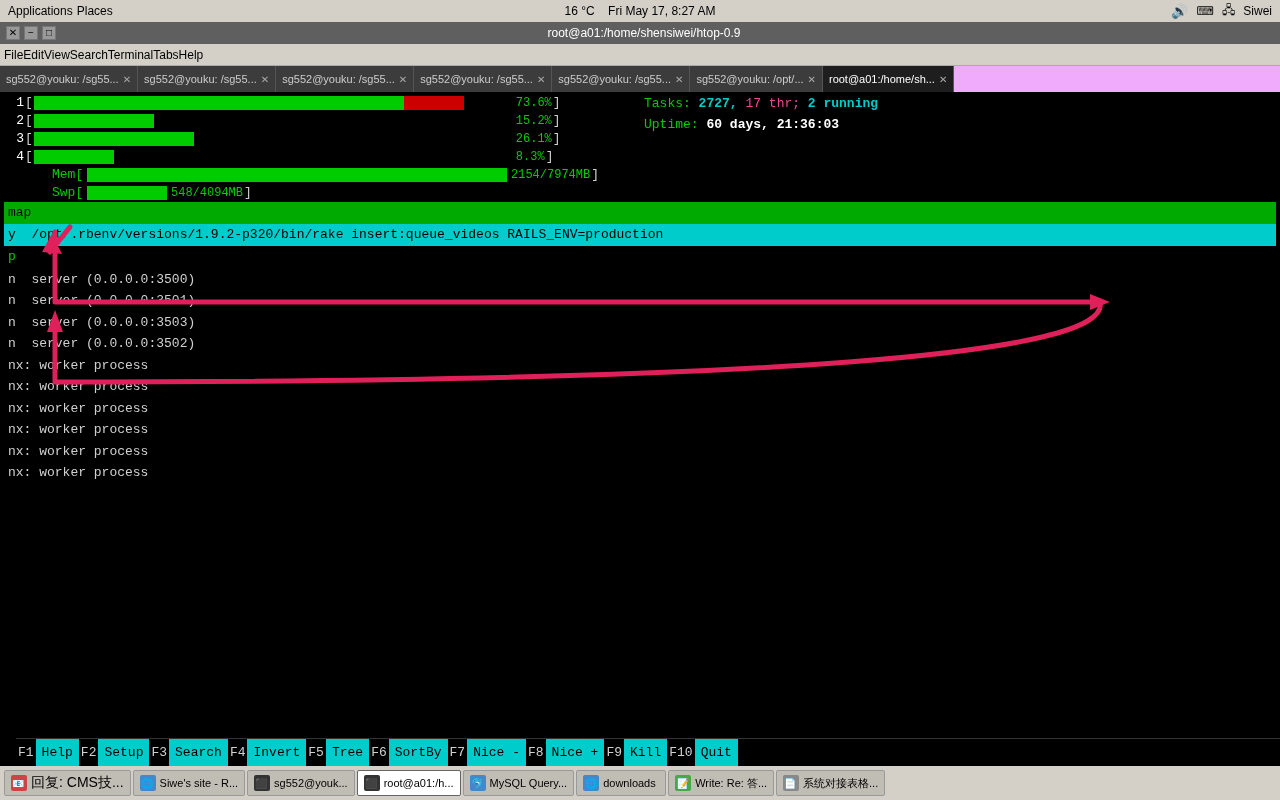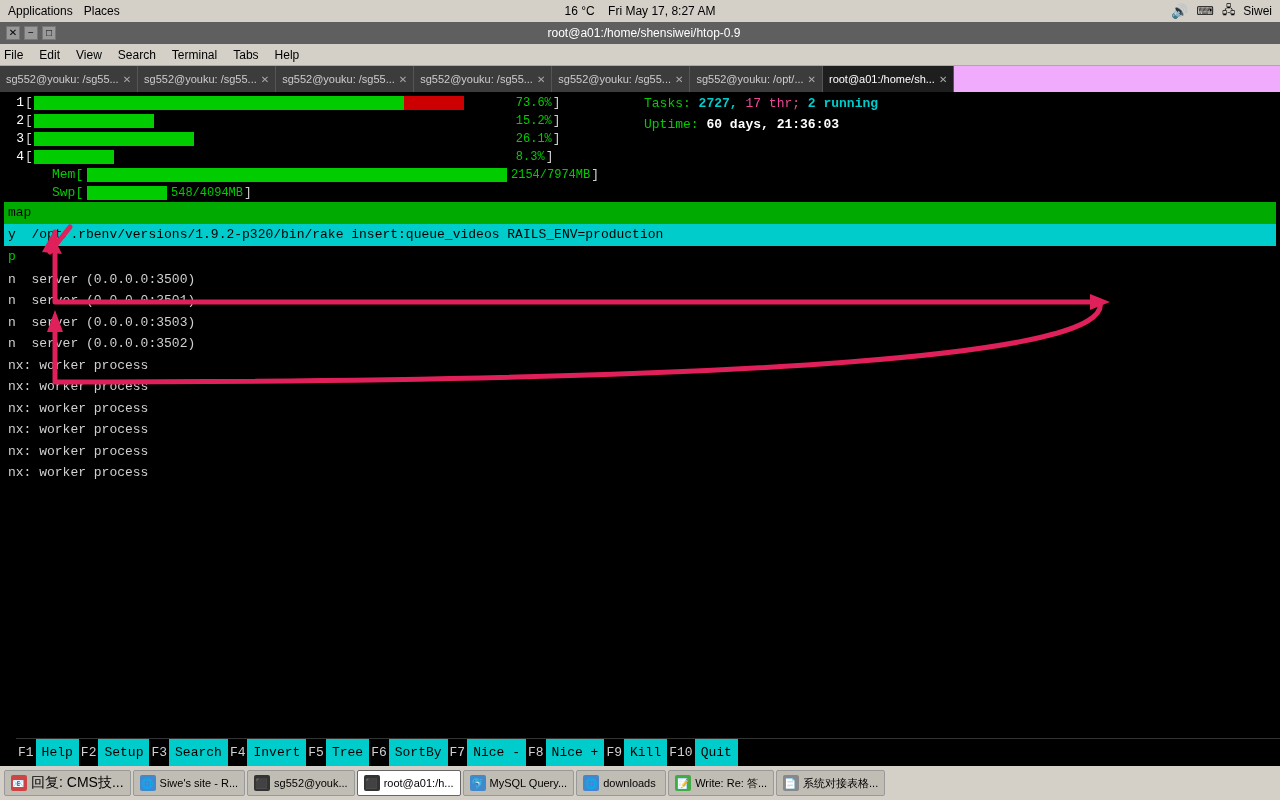--- a/index.html
+++ b/index.html
@@ -18,21 +18,21 @@
       background: #d4d0c8;
       height: 22px;
       display: flex;
       align-items: center;
       justify-content: space-between;
       padding: 0 8px;
       font-size: 12px;
       font-family: sans-serif;
       color: #000;
     }
-    #system-bar .left { display: flex; gap: 11px; }
+    #system-bar .left { display: flex; gap: 4px; }
     #system-bar .center { position: absolute; left: 50%; transform: translateX(-50%); }
     #system-bar .right { display: flex; align-items: center; gap: 8px; }
 
     
     #title-bar {
       background: #5f5f5f;
       height: 22px;
       display: flex;
       align-items: center;
       justify-content: space-between;
@@ -55,21 +55,20 @@
       color: #000;
     }
 
     
     #menu-bar {
       background: #d4d0c8;
       height: 22px;
       display: flex;
       align-items: center;
       padding: 0 4px;
-      gap: 16px;
       font-size: 12px;
       font-family: sans-serif;
       color: #000;
       border-bottom: 1px solid #aaa;
     }
     #menu-bar span { cursor: pointer; }
 
     
     #tabs-bar {
       background: #f0abfc;

